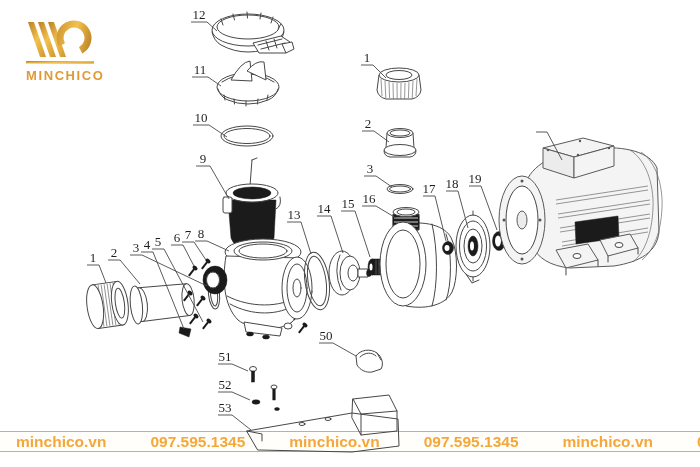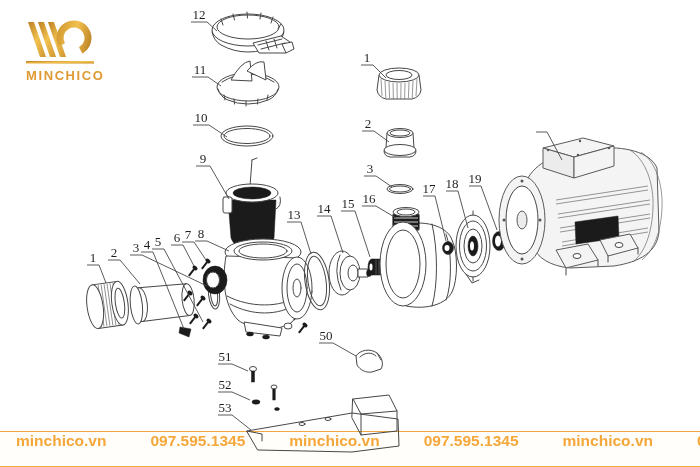--- a/index.html
+++ b/index.html
@@ -18,23 +18,23 @@
   .ln{fill:none;stroke:#474747;stroke-width:1;stroke-linejoin:round;stroke-linecap:round;}
   .wh{fill:#ffffff;stroke:#474747;stroke-width:1;stroke-linejoin:round;}
   .dk{fill:#1b1b1b;stroke:#1b1b1b;stroke-width:.5;}
   .gy{fill:#f4f4f4;stroke:#5a5a5a;stroke-width:1;stroke-linejoin:round;}
   .gy2{fill:#ececec;stroke:#5a5a5a;stroke-width:1;}
   .thin{fill:none;stroke:#6a6a6a;stroke-width:.7;}
   .leader{fill:none;stroke:#474747;stroke-width:.9;}
   .callout{font-family:"Liberation Serif",serif;font-size:13px;fill:#1f1f1f;text-anchor:middle;}
   
   .footer{
-    position:absolute;left:0;top:431px;width:700px;height:36px;z-index:1;
+    position:absolute;left:0;top:431px;width:700px;height:21px;z-index:1;
     background:#fffefb;border-top:1.5px solid #f2a93b;border-bottom:1.5px solid #f2a93b;
-    display:flex;align-items:flex-start;gap:44px;padding-left:16px;box-sizing:border-box;
+    display:flex;align-items:flex-end;gap:44px;padding-left:16px;box-sizing:border-box;
     overflow:hidden;white-space:nowrap;
   }
   .f-item{
     color:#f5a73a;font-size:15.5px;font-weight:600;flex:0 0 auto;
     font-family:"Liberation Sans",sans-serif;
   }
 </style>
 </head>
 <body>
 

